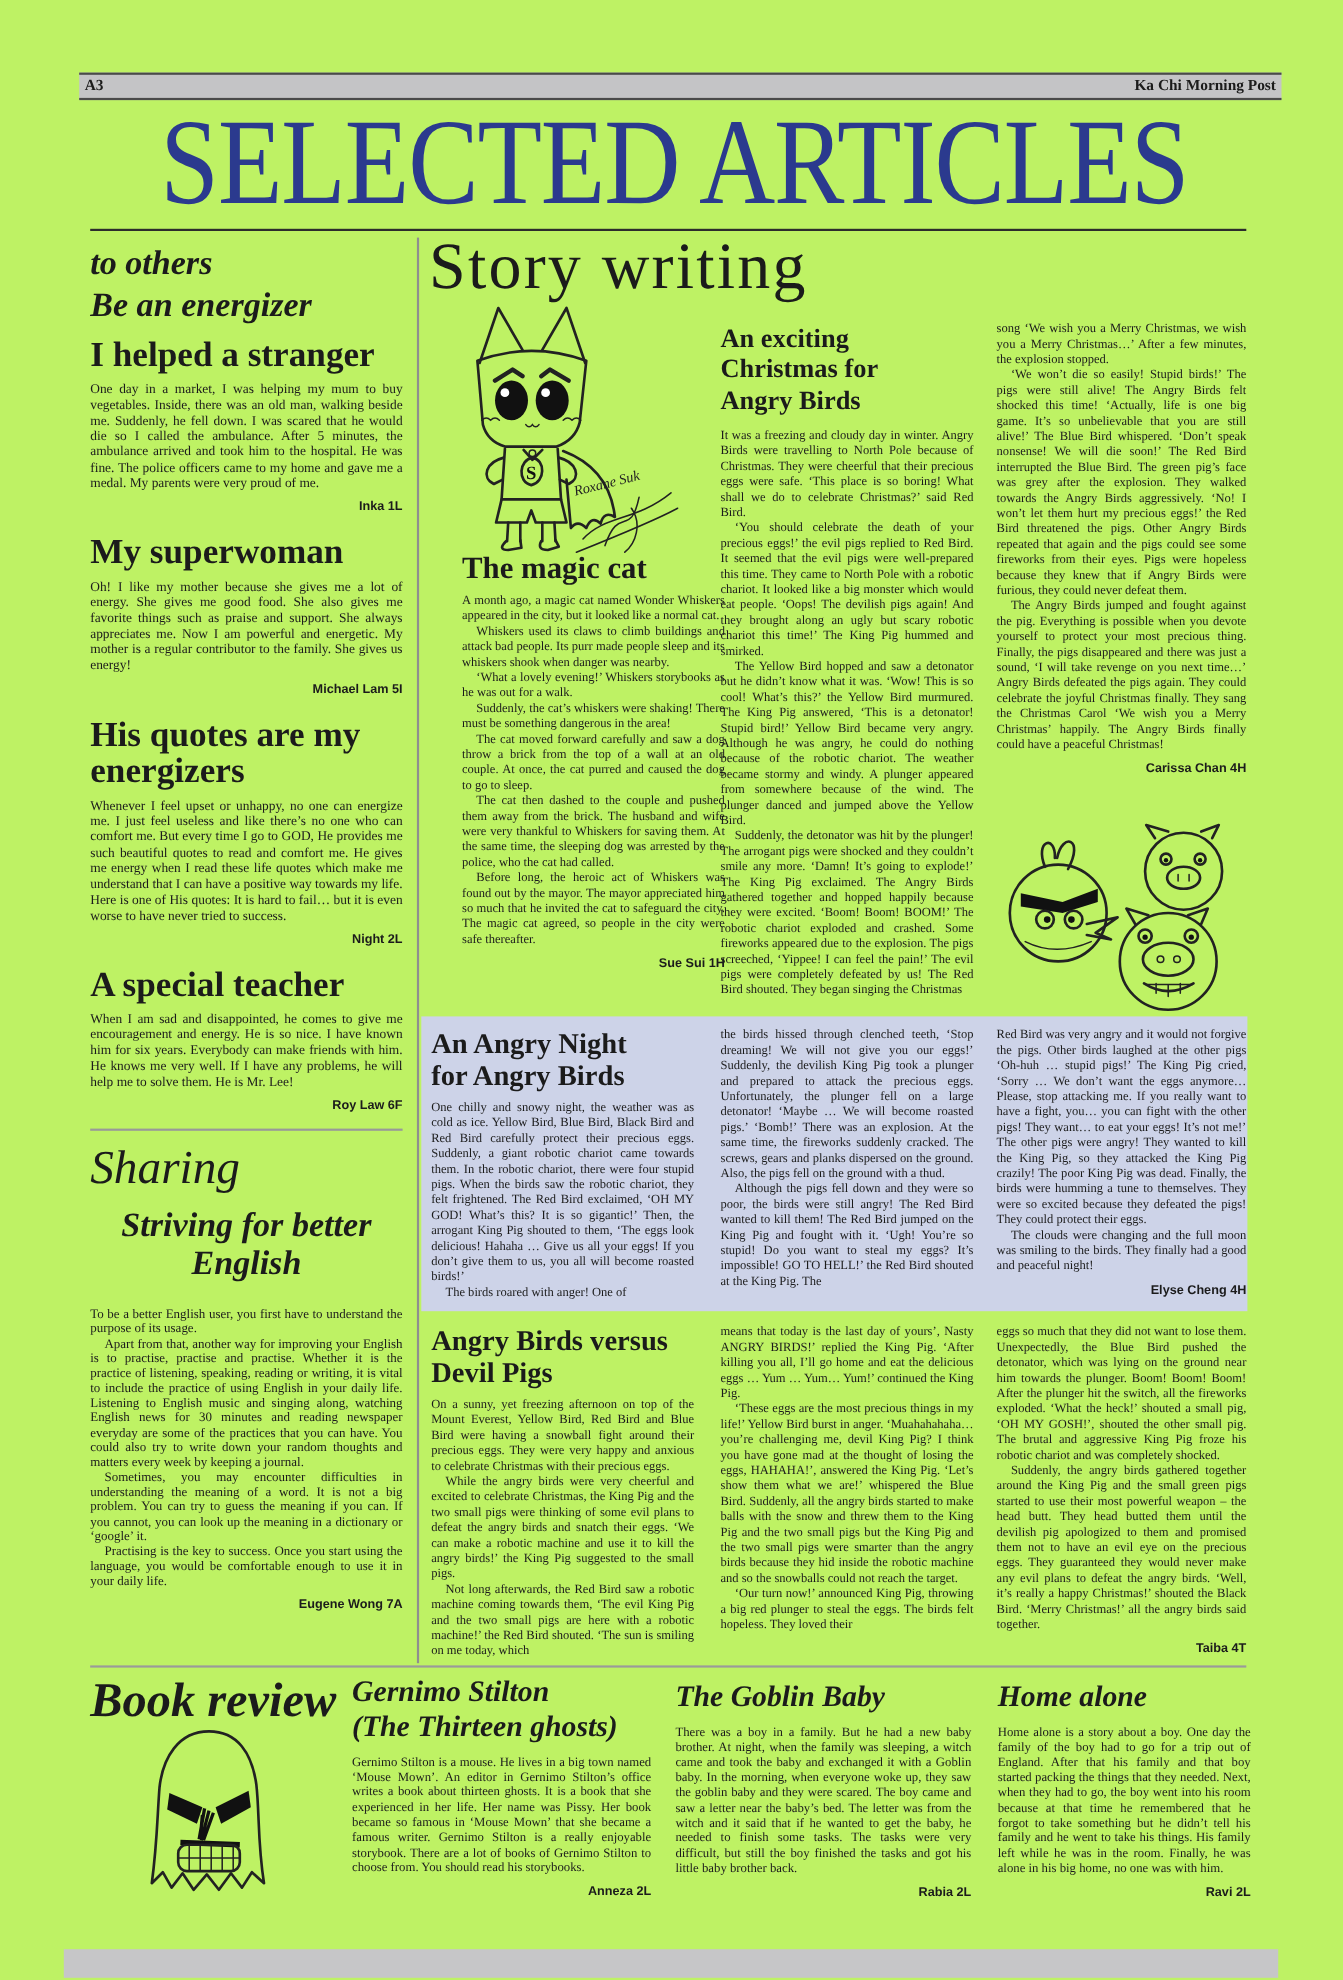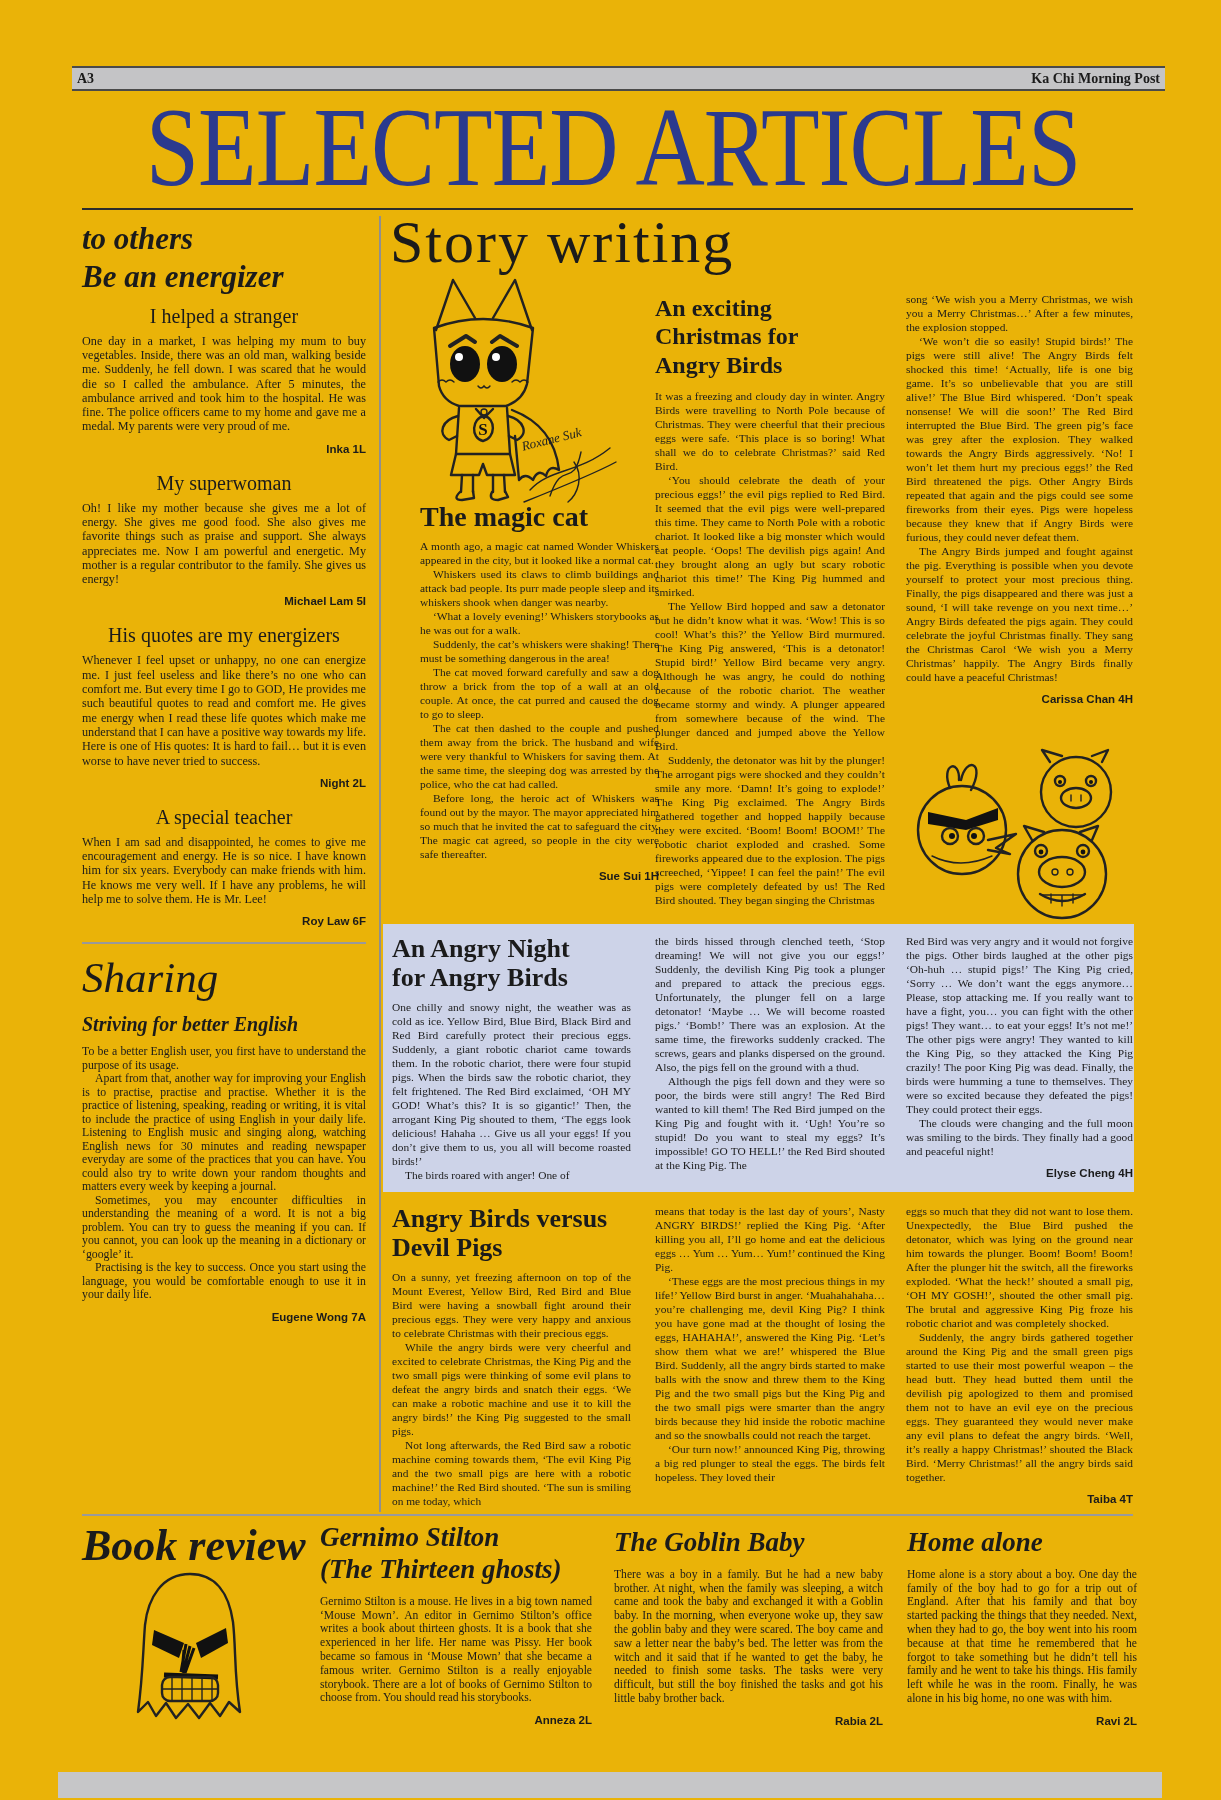--- a/index.html
+++ b/index.html
@@ -1,16 +1,16 @@
 <!DOCTYPE html>
 <html><head>
 <meta charset="utf-8">
 <style>
   html,body{margin:0;padding:0;background:#ffffff;}
-  .page{position:relative;width:1221px;height:1800px;background:#eab308;overflow:hidden;
+  .page{position:relative;width:1221px;height:1800px;background:#bef264;overflow:hidden;
         font-family:"Liberation Serif",serif;color:#1b1b1b;}
   
   .bar{position:absolute;left:72px;top:66px;width:1083px;height:21px;background:#c4c4c6;
        border-top:2px solid #4a4a4a;border-bottom:2px solid #4a4a4a;box-sizing:content-box;
        display:flex;justify-content:space-between;align-items:center;padding:0 5px;
        font-weight:bold;font-size:14px;}
   .headline{position:absolute;left:68px;top:92px;width:1090px;text-align:center;
        font-size:96px;line-height:1;color:#2b3a8e;letter-spacing:-1px;white-space:nowrap;
        transform:scaleY(1.16);transform-origin:top center;font-weight:normal;}
   .rule-top{position:absolute;left:82px;top:208px;width:1051px;height:2px;background:#2c2c2c;}
@@ -21,26 +21,26 @@
   .col{position:absolute;}
   .body-text p{margin:0;text-align:justify;}
   .body-text p.ind{text-indent:13px;}
   .sig{font-family:"Liberation Sans",sans-serif;font-size:11.5px;font-weight:600;
        text-align:right;margin-top:9px;}
 
   
   .c1{left:82px;top:220px;width:284px;}
   .h-energizer{font-style:italic;font-weight:bold;font-size:31px;line-height:1.22;margin:0 0 8px;}
   .h-energizer span{display:block;}
-  .h2{font-weight:normal;font-size:20px;line-height:1.05;margin:18px 0 7px;text-align:center;}
+  .h2{font-weight:bold;font-size:32px;line-height:1.05;margin:18px 0 7px;}
   .h2.first{margin-top:10px;}
   .c1-text p{font-size:12.2px;line-height:14.3px;}
   .hr1{border:none;border-top:2px solid #999;margin:15px 0 12px;}
   .h-sharing{font-style:italic;font-weight:normal;font-size:43px;line-height:1;margin:4px 0 14px;}
-  .h-striving{font-style:italic;font-weight:bold;font-size:20px;line-height:1.1;margin:0 0 10px;}
+  .h-striving{font-style:italic;font-weight:bold;font-size:31px;line-height:1.1;margin:0 0 22px;text-align:center;}
   .sharing-text p{font-size:11.8px;line-height:13.5px;}
 
   
   .story-title{position:absolute;left:390px;top:212px;font-size:60px;line-height:1;letter-spacing:2px;}
   .cat-fig{position:absolute;left:398px;top:268px;}
   .scribble{position:absolute;left:518px;top:418px;}
   .cs p{font-size:11.4px;line-height:14px;}
   .c2a{left:392px;top:502px;width:239px;margin-left:28px;}
   .h3{font-weight:bold;font-size:28px;line-height:1.05;margin:0 0 8px;}
   .c3a{left:655px;top:294px;width:230px;}

